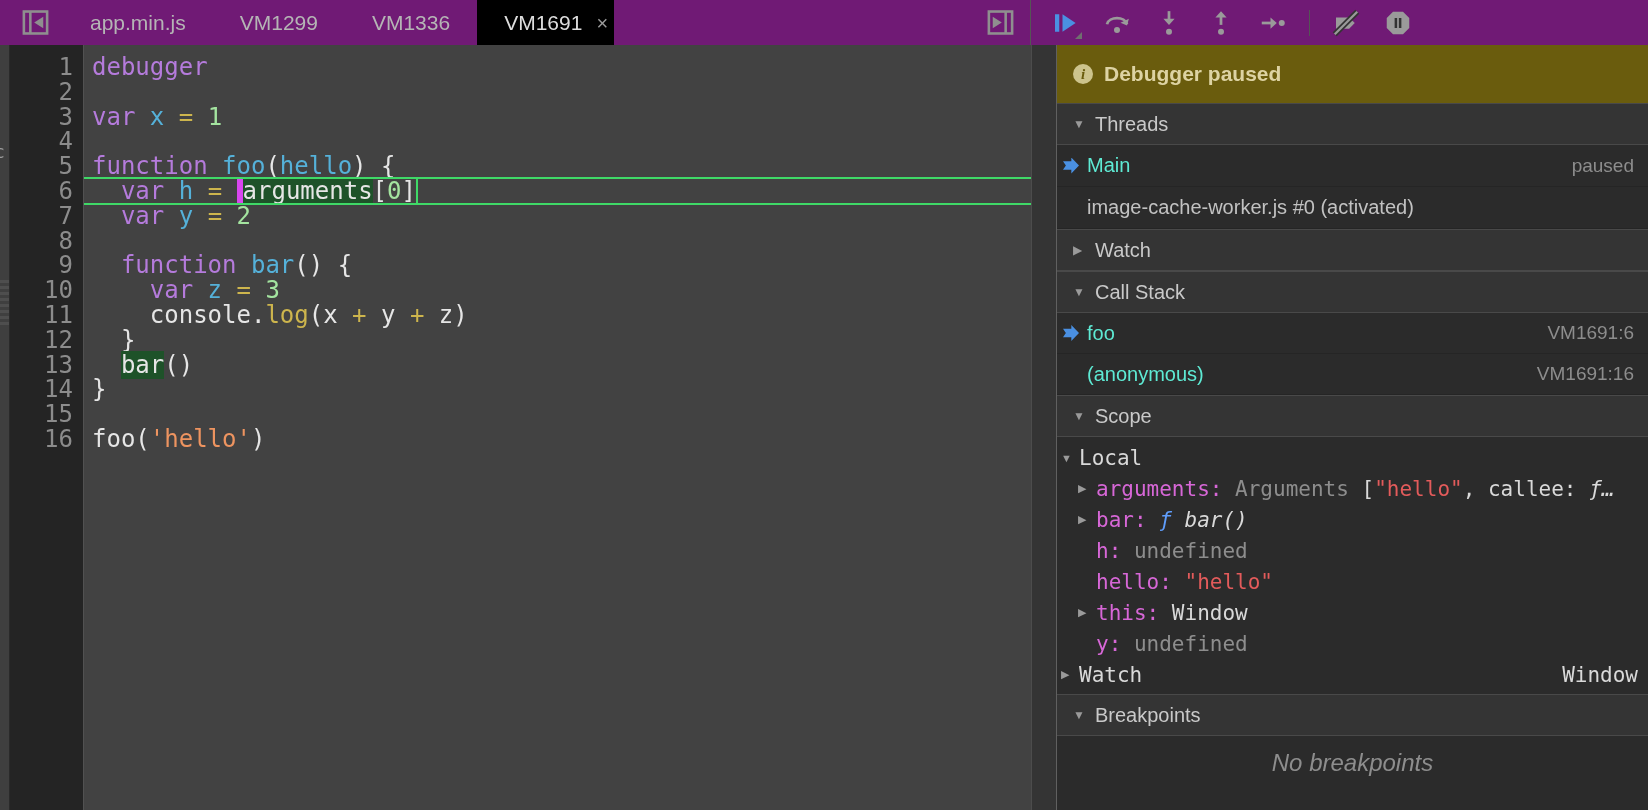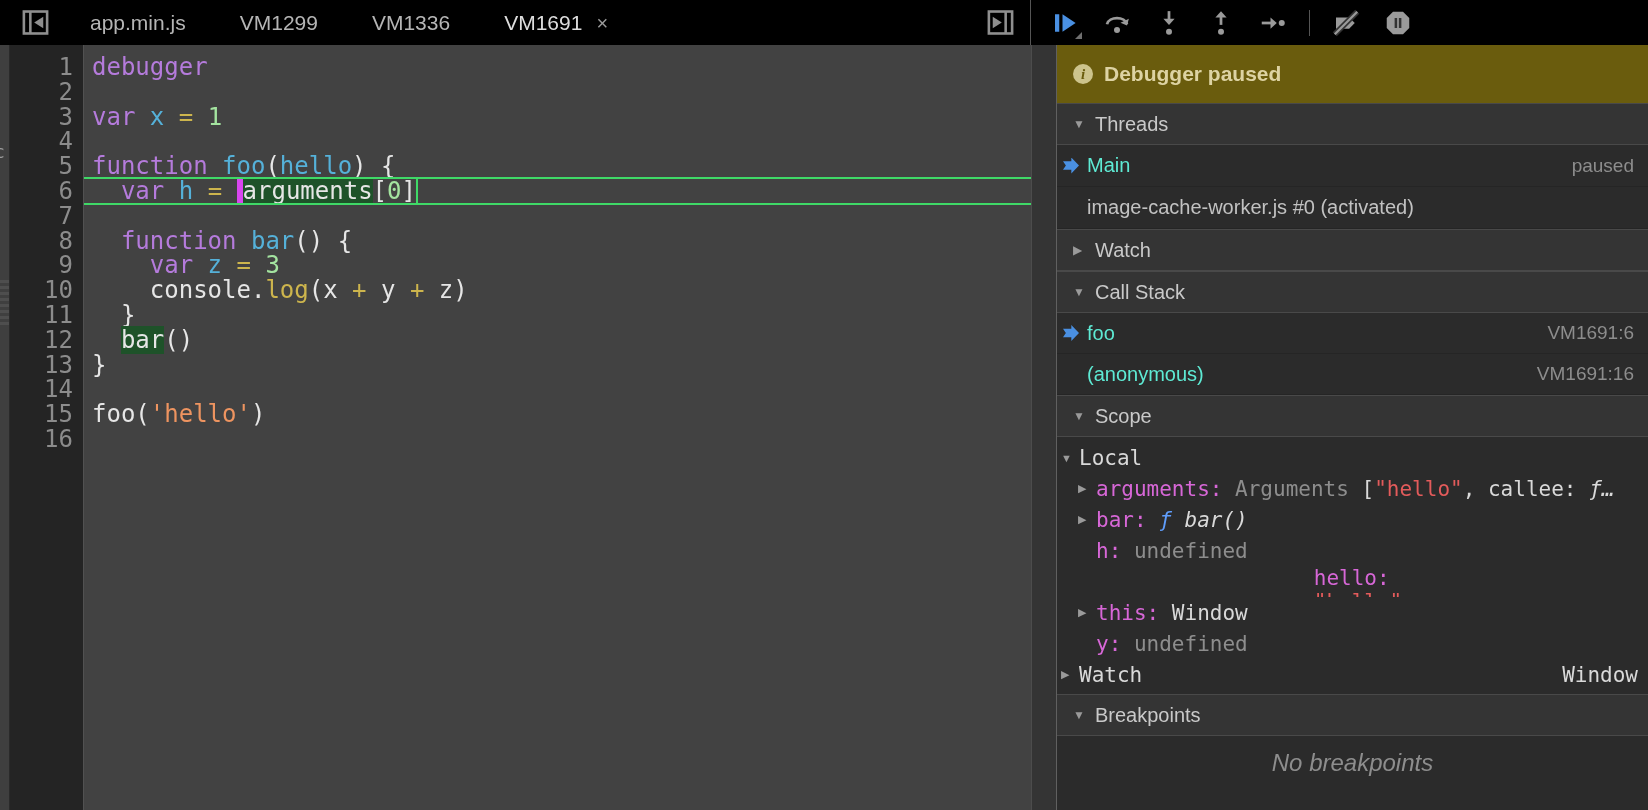--- a/index.html
+++ b/index.html
@@ -5,21 +5,21 @@
   * { box-sizing: border-box; }
   html,body { margin:0; padding:0; }
   body {
     width:1648px; height:810px; overflow:hidden;
     background:#424242;
     font-family:"Liberation Sans", sans-serif;
     -webkit-font-smoothing:antialiased;
   }
 
   
-  .topbar { height:45px; background:#000000; display:flex; align-items:stretch; }
+  .topbar { height:45px; background:#701a75; display:flex; align-items:stretch; }
   .tabstrip { width:1030px; display:flex; align-items:center; position:relative; flex:none; }
   .icon-btn { display:flex; align-items:center; justify-content:center; cursor:pointer; }
   .nav-toggle { margin:0 12px 0 20px; }
   .tab { height:45px; display:flex; align-items:center; padding:0 27px; color:#b5b5b5;
          font-size:21px; white-space:nowrap; cursor:pointer; }
   .tab.active { background:#000000; color:#dddddd; padding-right:6px; }
   .tab-close { color:#9a9a9a; font-size:20px; margin-left:14px; line-height:1; }
   .drawer-toggle { margin-left:auto; margin-right:14px; }
 
   .toolbar { flex:1; display:flex; align-items:center; border-left:1px solid #555555; padding-left:16px; }
@@ -217,20 +217,21 @@
         <div>15</div>
         <div>16</div>
       </div>
     <div class="code" id="code">
         <div class="code-line"><span class="kw">debugger</span></div>
         <div class="code-line"></div>
         <div class="code-line"><span class="kw">var</span><span> </span><span class="vr">x</span><span> </span><span class="op">=</span><span> </span><span class="num">1</span></div>
         <div class="code-line"></div>
         <div class="code-line"><span class="kw">function</span><span> </span><span class="vr">foo</span><span>(</span><span class="vr">hello</span><span>) {</span></div>
         <div class="code-line exec"><span>  </span><span class="kw">var</span><span> </span><span class="vr">h</span><span> </span><span class="op">=</span><span> </span><span class="hl-range"><span class="hl-fill">arguments</span><span>[</span><span class="num">0</span><span>]</span></span></div>
+        <div class="code-line"><span>  </span><span class="kw">var</span><span> </span><span class="vr">y</span><span> </span><span class="op">=</span><span> </span><span class="num">2</span></div>
         <div class="code-line"></div>
         <div class="code-line"><span>  </span><span class="kw">function</span><span> </span><span class="vr">bar</span><span>() {</span></div>
         <div class="code-line"><span>    </span><span class="kw">var</span><span> </span><span class="vr">z</span><span> </span><span class="op">=</span><span> </span><span class="num">3</span></div>
         <div class="code-line"><span>    console.</span><span class="op">log</span><span>(x </span><span class="op">+</span><span> y </span><span class="op">+</span><span> z)</span></div>
         <div class="code-line"><span>  }</span></div>
         <div class="code-line"><span>  </span><span class="hl-fill">bar</span><span>()</span></div>
         <div class="code-line"><span>}</span></div>
         <div class="code-line"></div>
         <div class="code-line"><span>foo(</span><span class="str">'hello'</span><span>)</span></div>
       </div>
@@ -284,21 +285,21 @@
 
     <div class="section-header">
       <span class="tri">▼</span>
       <span>Scope</span>
     </div>
     <div class="scope-content" id="scope-rows">
         <div class="scope-row" style="padding-left: 4px;"><span class="scope-tri">▼</span><span class="wh">Local</span></div>
         <div class="scope-row" style="padding-left: 21px;"><span class="scope-tri">▶</span><span class="prop">arguments: </span><span class="gy">Arguments </span><span class="wh">[</span><span class="rd">"hello"</span><span class="wh">, callee: </span><span class="wh it">ƒ…</span></div>
         <div class="scope-row" style="padding-left: 21px;"><span class="scope-tri">▶</span><span class="prop">bar: </span><span class="fn it">ƒ</span><span class="wh it"> bar()</span></div>
         <div class="scope-row" style="padding-left: 21px;"><span class="scope-tri"></span><span class="prop">h: </span><span class="gy">undefined</span></div>
-        <div class="scope-row" style="padding-left: 21px; flex-direction: column;"><span class="scope-tri"></span><span class="prop">hello: </span><span class="rd">"hello"</span></div>
+        <div class="scope-row" style="padding-left: 21px;"><span class="scope-tri"></span><span class="prop">hello: </span><span class="rd">"hello"</span></div>
         <div class="scope-row" style="padding-left: 21px;"><span class="scope-tri">▶</span><span class="prop">this: </span><span class="wh">Window</span></div>
         <div class="scope-row" style="padding-left: 21px;"><span class="scope-tri"></span><span class="prop">y: </span><span class="gy">undefined</span></div>
         <div class="scope-row" style="padding-left: 4px;"><span class="scope-tri">▶</span><span class="wh">Watch</span><span class="scope-right">Window</span></div>
       </div>
 
     <div class="section-header">
       <span class="tri">▼</span>
       <span>Breakpoints</span>
     </div>
     <div class="no-bp">No breakpoints</div>

